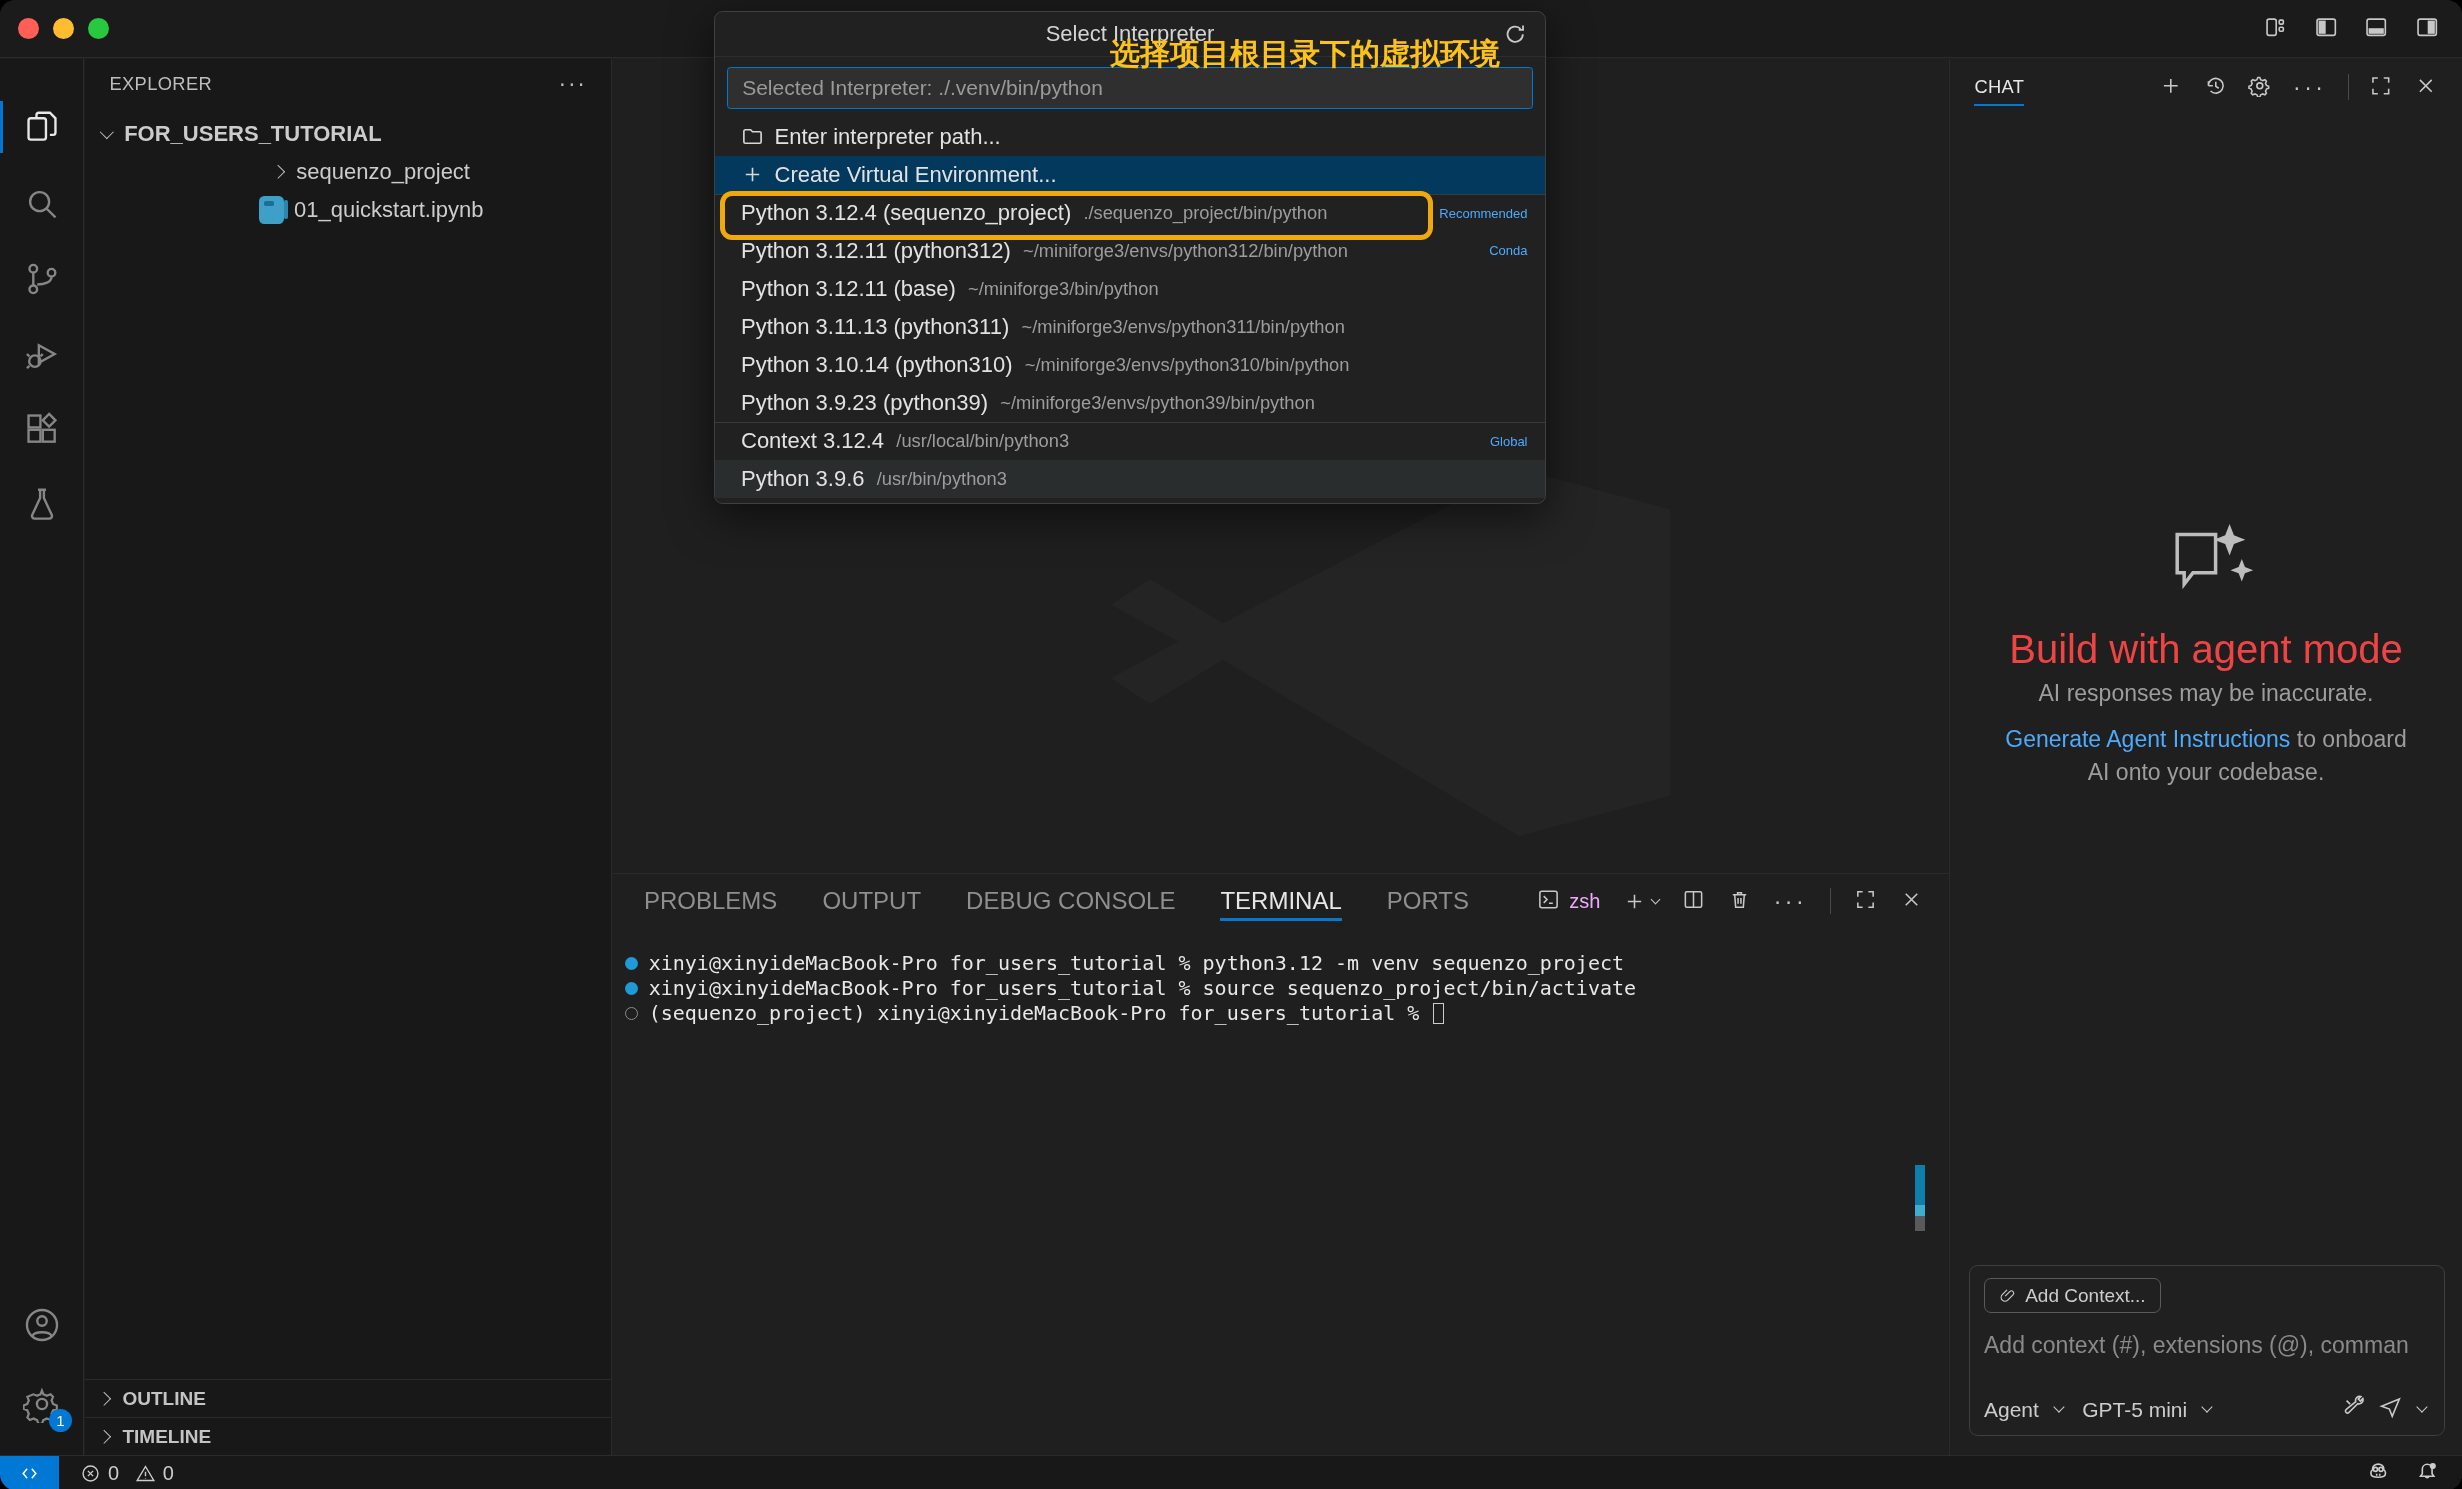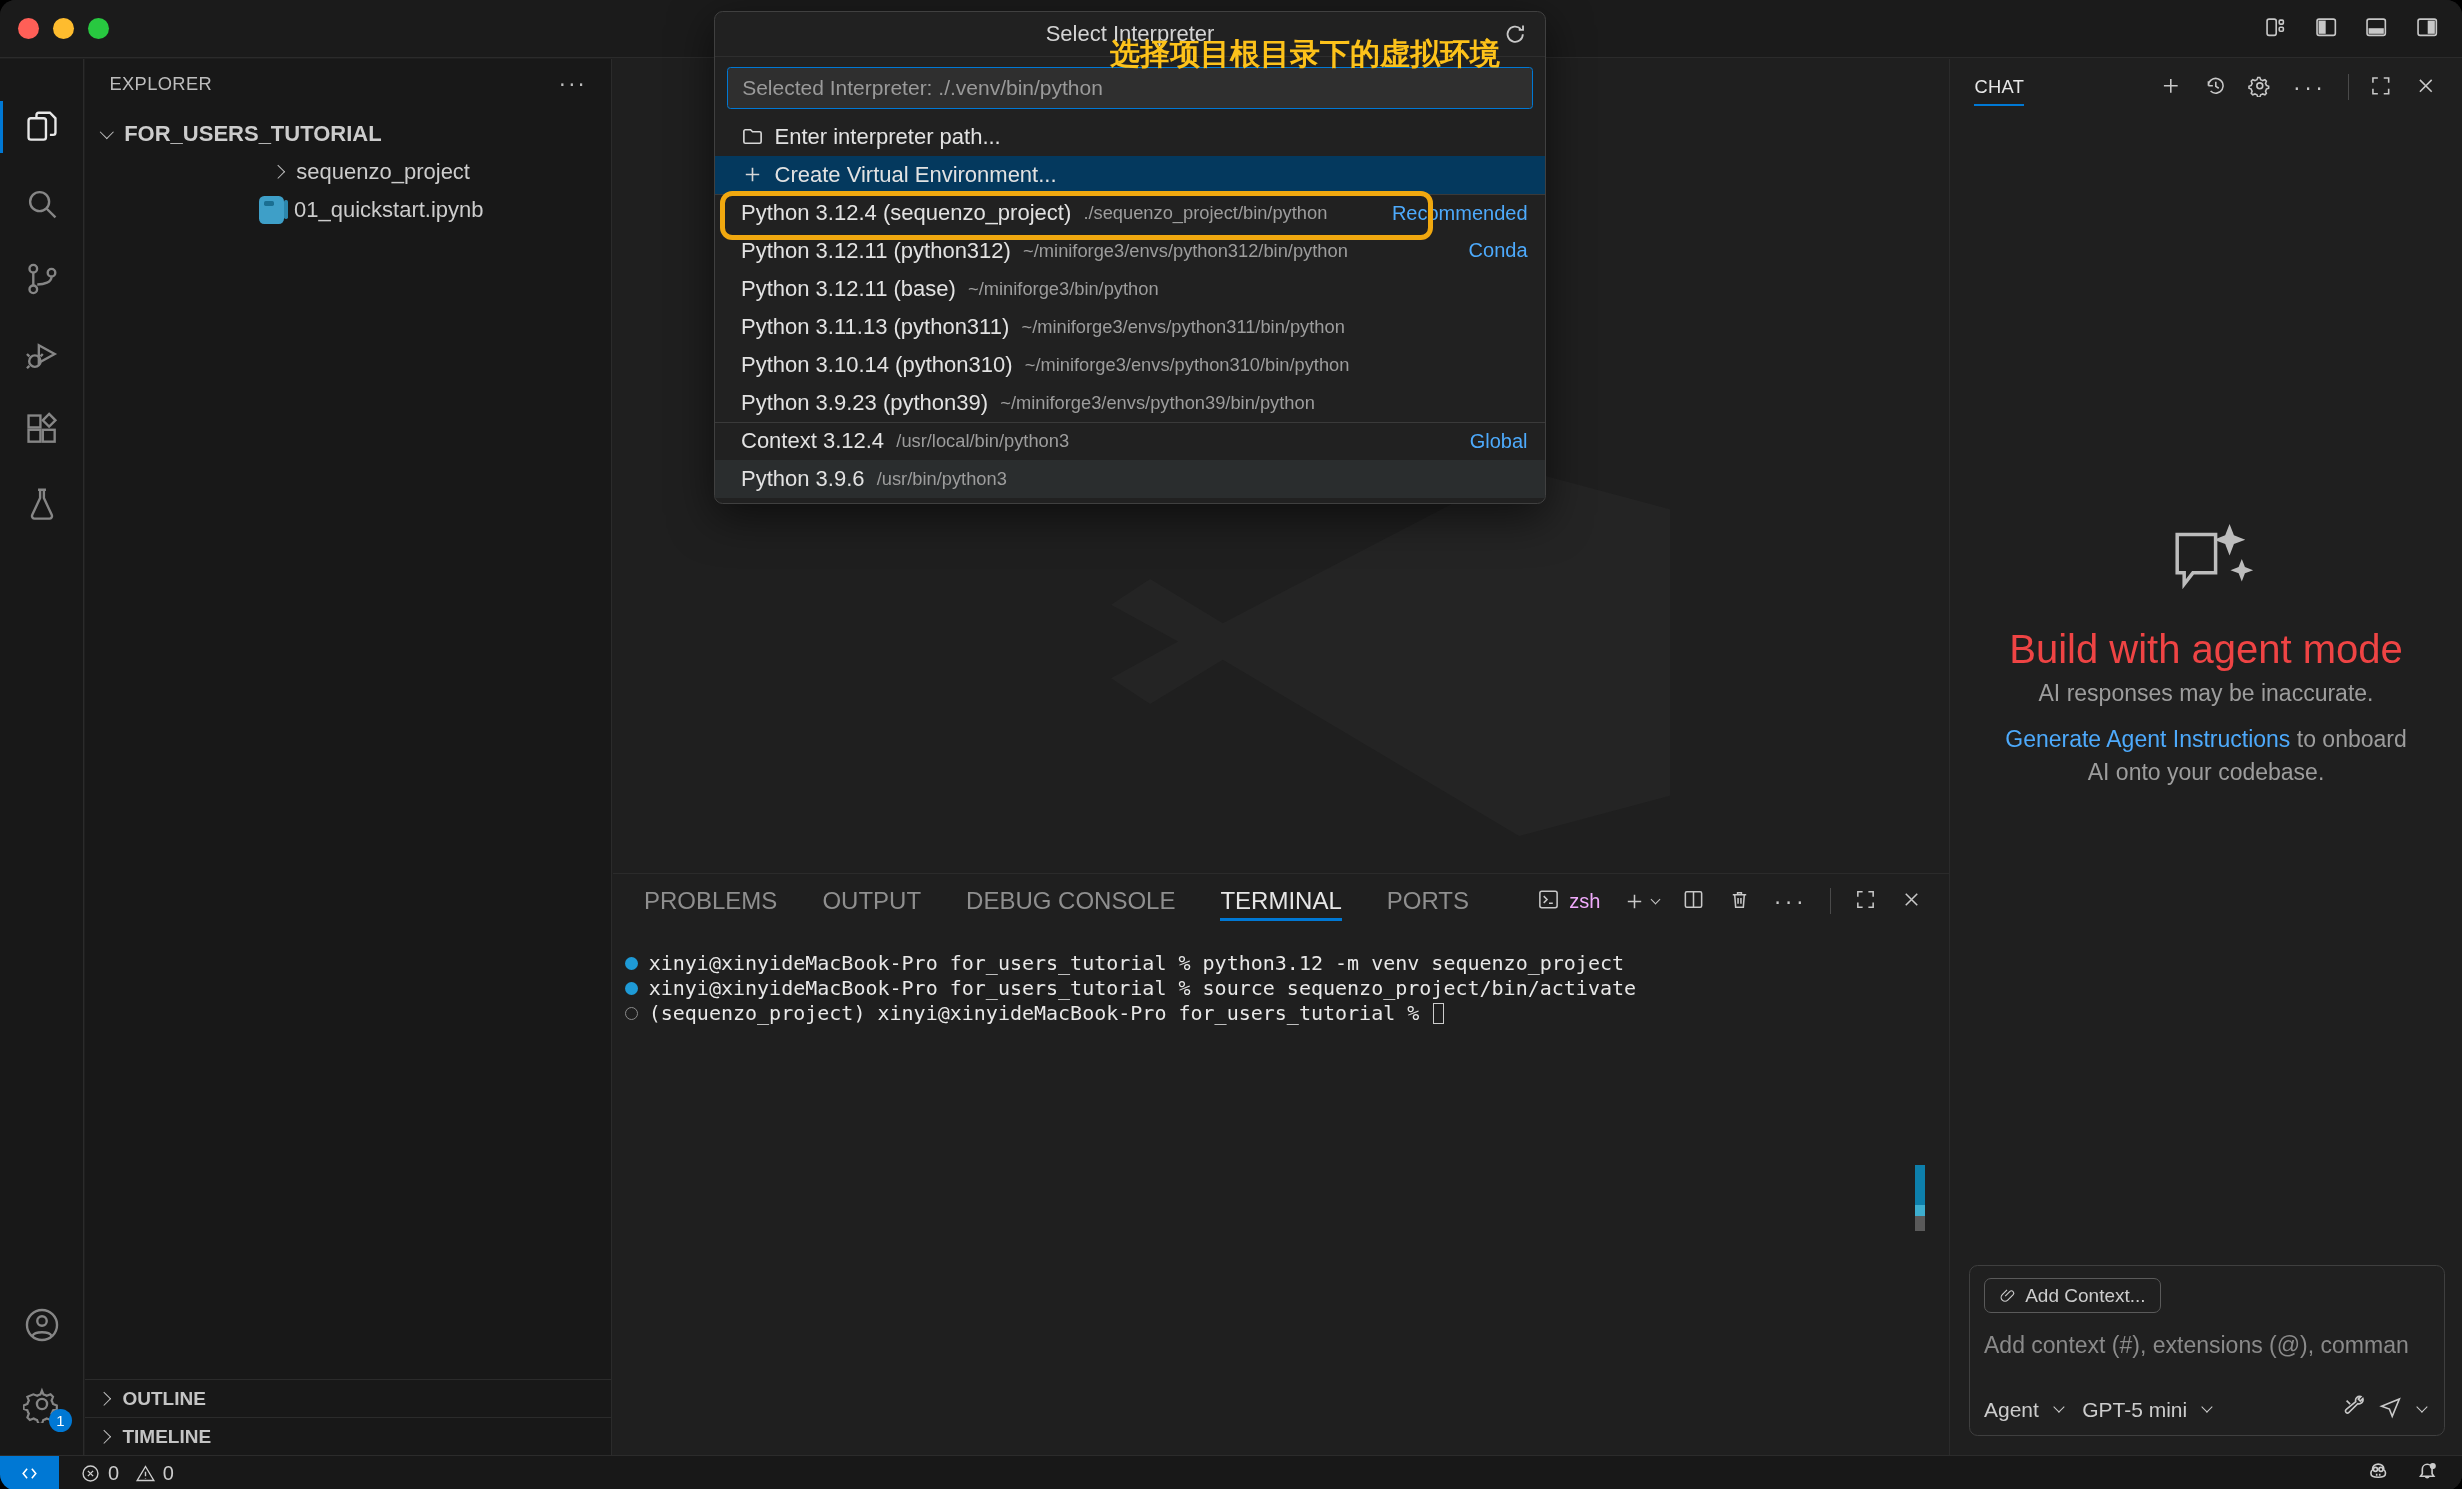--- a/index.html
+++ b/index.html
@@ -100,21 +100,21 @@
   .quickpick { position:absolute; left:714px; top:10.5px; width:832px; background:#212121; border:0.9px solid #404040; border-radius:8.7px; box-shadow:0 12.2px 44px rgba(0,0,0,.55); z-index:50; }
   .qp-title { height:45px; display:flex; align-items:center; justify-content:center; font-size:22px; color:#d4d4d4; position:relative; border-bottom:0.9px solid #2e2e2e; }
   .qp-refresh { position:absolute; right:17.5px; top:10.5px; cursor:pointer; }
   .qp-refresh svg { width:24.4px; height:24.4px; stroke:#c8c8c8; fill:none; stroke-width:1.8; }
   .qp-inputwrap { padding:10.5px 12.2px 8.7px; }
   .qp-input { width:100%; height:42px; background:#2f2f2f; border:1.7px solid #0078d4; border-radius:3.5px; color:#9a9a9a; font-size:21px; padding:0 14px; font-family:"Liberation Sans", sans-serif; }
   .qp-input::placeholder { color:#9a9a9a; }
   .qp-list { position:relative; padding-bottom:5.2px; }
   .qp-row { height:38px; display:flex; align-items:center; padding:0 17.5px 0 26px; font-size:22px; color:#e2e2e2; cursor:pointer; white-space:nowrap; }
   .qp-row .desc { font-size:18.3px; color:#9d9d9d; margin-left:12.2px; }
-  .qp-row .qbadge { margin-left:auto; font-size:20px; color:#4daafc; }
+  .qp-row .qbadge { margin-left:auto; font-size:13px; color:#4daafc; }
   .qp-row.selected { background:#04395e; }
   .qp-row.hovered { background:#2a2d2e; }
   .qp-row.sep { border-top:0.9px solid #3a3a3a; }
   .qp-row svg { width:23px; height:23px; stroke:#d8d8d8; fill:none; stroke-width:1.7; margin-right:10.5px; flex:0 0 auto; }
   .annot-box { position:absolute; left:5.2px; top:73px; width:713px; height:49px; border:5.2px solid #f0a80f; border-radius:12.2px; pointer-events:none; z-index:5; }
   .annot-text { position:absolute; left:395px; top:-84px; font-size:30px; font-weight:bold; color:#fdc21a; z-index:6; pointer-events:none; white-space:nowrap; }
 
   .dots3 { letter-spacing:3.5px; font-size:23px; color:#c8c8c8; cursor:pointer; line-height:8.7px; }
 </style>
 </head>

